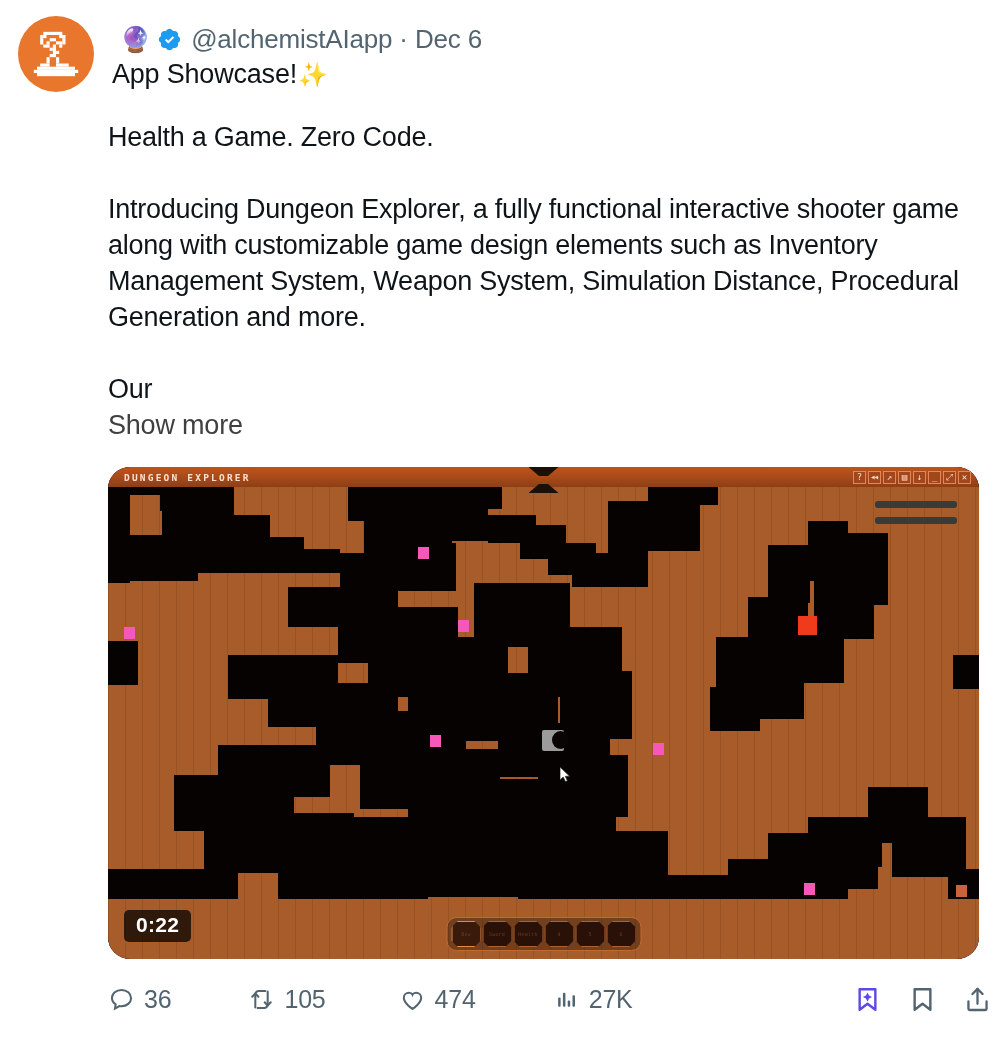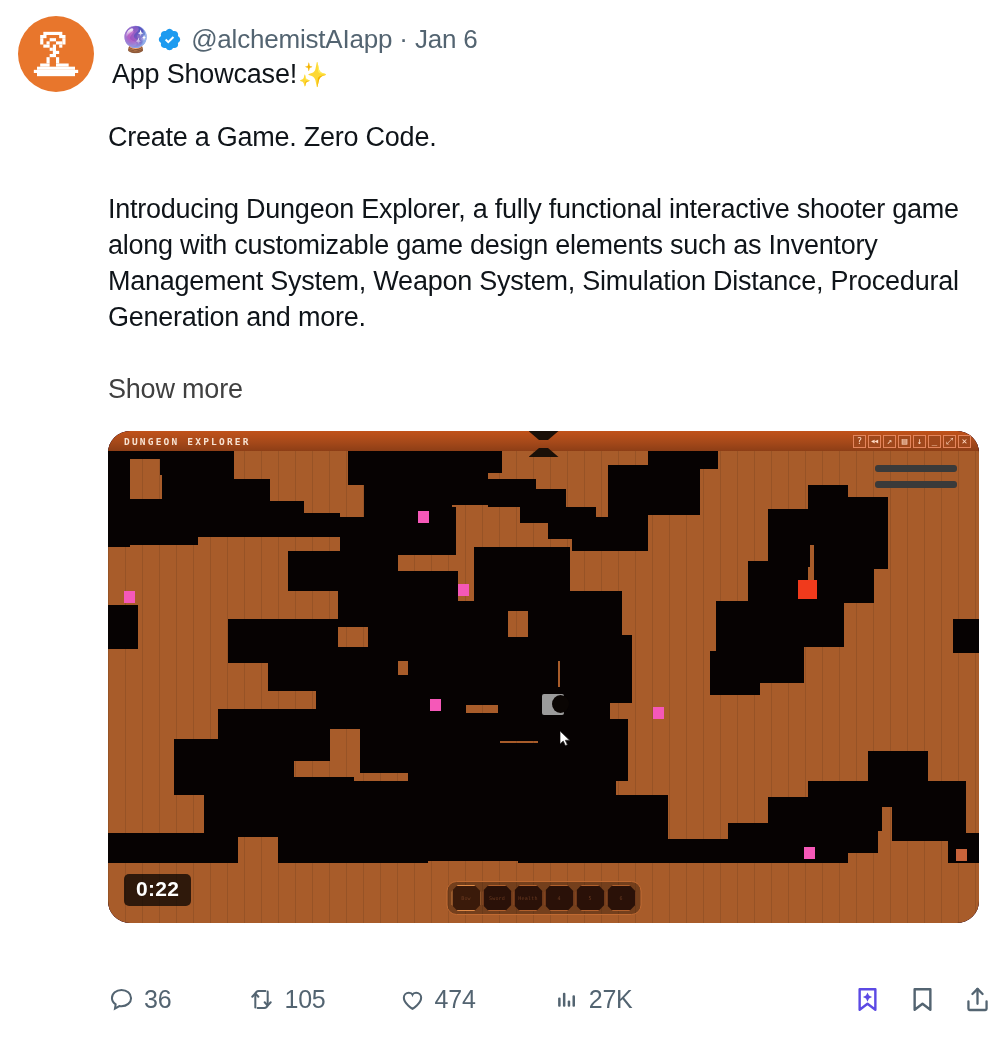--- a/index.html
+++ b/index.html
@@ -207,34 +207,35 @@
 
     <div class="head-right">
       <div class="name-line">
         <span class="emoji-ball">🔮</span>
         <svg class="verified" viewBox="0 0 24 24">
           <path fill="#1d9bf0" d="M22.25 12c0-1.43-.88-2.67-2.19-3.34.46-1.39.2-2.9-.81-3.91s-2.52-1.27-3.91-.81C14.67 2.63 13.43 1.75 12 1.75s-2.67.88-3.34 2.19c-1.39-.46-2.9-.2-3.91.81s-1.27 2.52-.81 3.91C2.63 9.33 1.75 10.57 1.75 12s.88 2.67 2.19 3.34c-.46 1.39-.2 2.9.81 3.91s2.52 1.27 3.91.81c.67 1.31 1.91 2.19 3.34 2.19s2.67-.88 3.34-2.19c1.39.46 2.9.2 3.91-.81s1.27-2.52.81-3.91c1.31-.67 2.19-1.91 2.19-3.34z"></path>
           <path fill="#fff" d="M10.8 15.9l-3.2-3.2 1.4-1.4 1.8 1.8 4.3-4.3 1.4 1.4-5.7 5.7z"></path>
         </svg>
         <span class="handle">@alchemistAIapp</span>
         <span class="dot-sep">·</span>
-        <span class="date">Jan 6</span>
+        <span class="date">Dec 6</span>
       </div>
       <div class="first-body-line">
         <span>App Showcase!</span>
           <span class="sparkle">✨</span>
       </div>
     </div>
   </div>
 
   <div class="body">
-    <p>Create a Game. Zero Code.</p>
+    <p>Health a Game. Zero Code.</p>
     <div class="gap"></div>
     <p>Introducing Dungeon Explorer, a fully functional interactive shooter game along with customizable game design elements such as Inventory Management System, Weapon System, Simulation Distance, Procedural Generation and more.</p>
     <div class="gap"></div>
+    <p>Our</p>
     <span class="showmore">Show more</span>
   </div>
 
   <div class="media">
     <div class="game">
 
       <div class="titlebar">
         <span class="titlebar-text">DUNGEON  EXPLORER</span>
         <div class="winbtns">
           <div class="winbtn">?</div>

